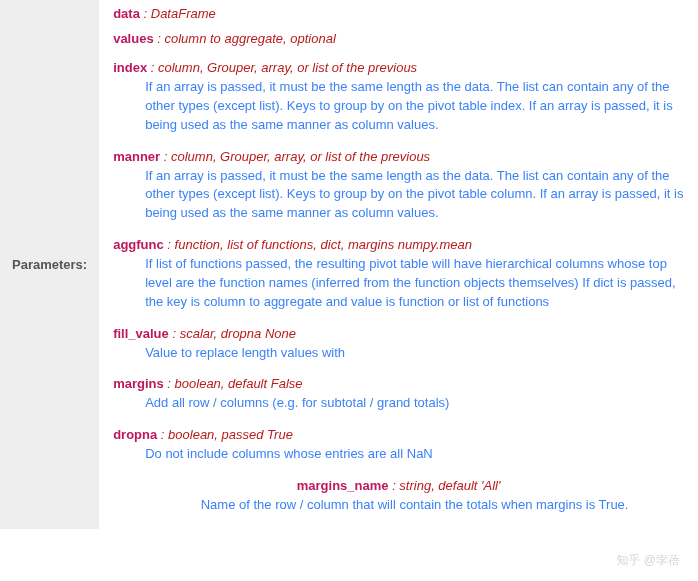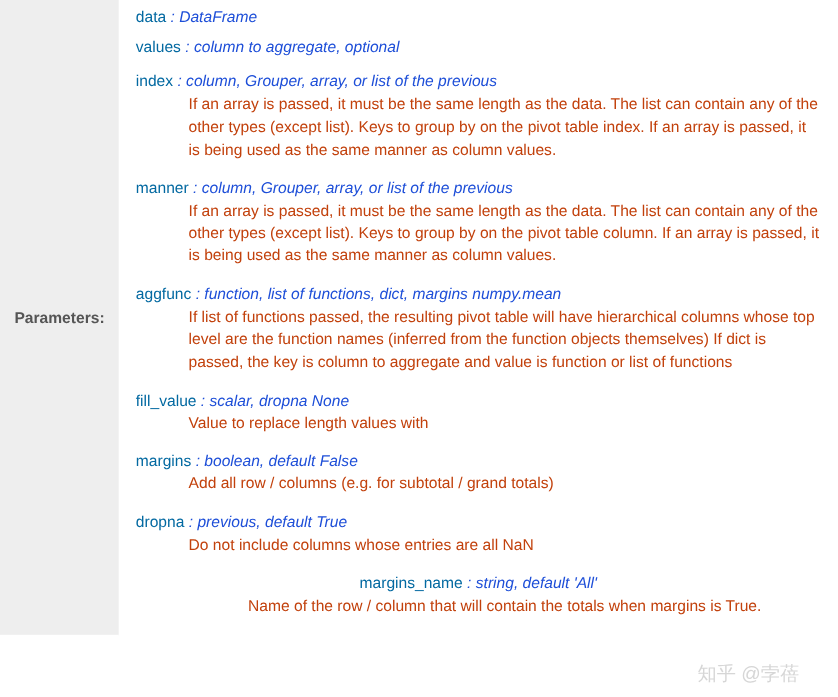--- a/index.html
+++ b/index.html
@@ -39,39 +39,39 @@
       padding: 6px 14px 10px 14px;
       border-bottom: 2px solid #fff;
     }
     .param-item {
       margin-bottom: 14px;
     }
     .param-item.tight {
       margin-bottom: 10px;
     }
     .param-name {
-      font-weight: normal;
-      color: #0369a1;
+      font-weight: bold;
+      color: #be185d;
     }
     .param-type {
       font-style: italic;
-      color: #1d4ed8;
+      color: #b91c1c;
     }
     .param-desc {
-      margin-left: 44px;
+      margin-left: 32px;
       margin-top: 3px;
       line-height: 1.45;
-      color: #c2410c;
+      color: #3b82f6;
     }
     .watermark {
       position: absolute;
-      right: 32px;
+      right: 18px;
       top: 552px;
       color: rgba(200,200,200,0.75);
-      font-size: 16px;
+      font-size: 12px;
       font-family: sans-serif;
       pointer-events: none;
     }
   </style>
 </head>
 <body>
 
 <div class="doc-table">
 
   <div class="doc-row">
@@ -113,21 +113,21 @@
       </div>
 
       <div class="param-item">
         <span class="param-name">margins</span>
         <span class="param-type">: boolean, default False</span>
         <div class="param-desc">Add all row / columns (e.g. for subtotal / grand totals)</div>
       </div>
 
       <div class="param-item">
         <span class="param-name">dropna</span>
-        <span class="param-type">: previous, default True</span>
+        <span class="param-type">: boolean, passed True</span>
         <div class="param-desc">Do not include columns whose entries are all NaN</div>
       </div>
 
       <div class="param-item" style="margin-bottom:4px;text-align:center;">
         <span class="param-name">margins_name</span>
         <span class="param-type">: string, default 'All'</span>
         <div class="param-desc">Name of the row / column that will contain the totals when margins is True.</div>
       </div>
 
     </div>

